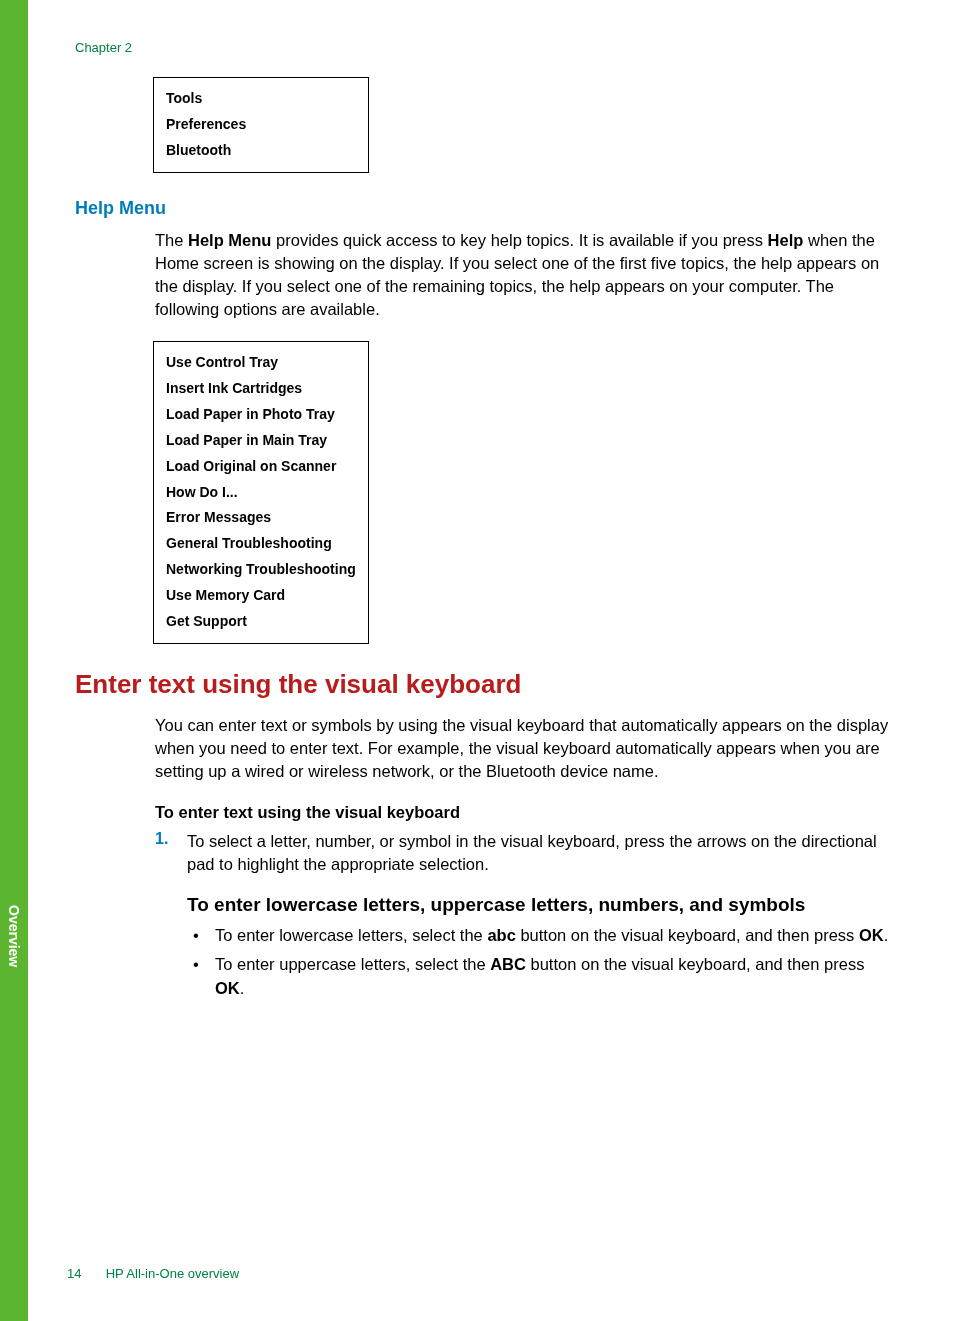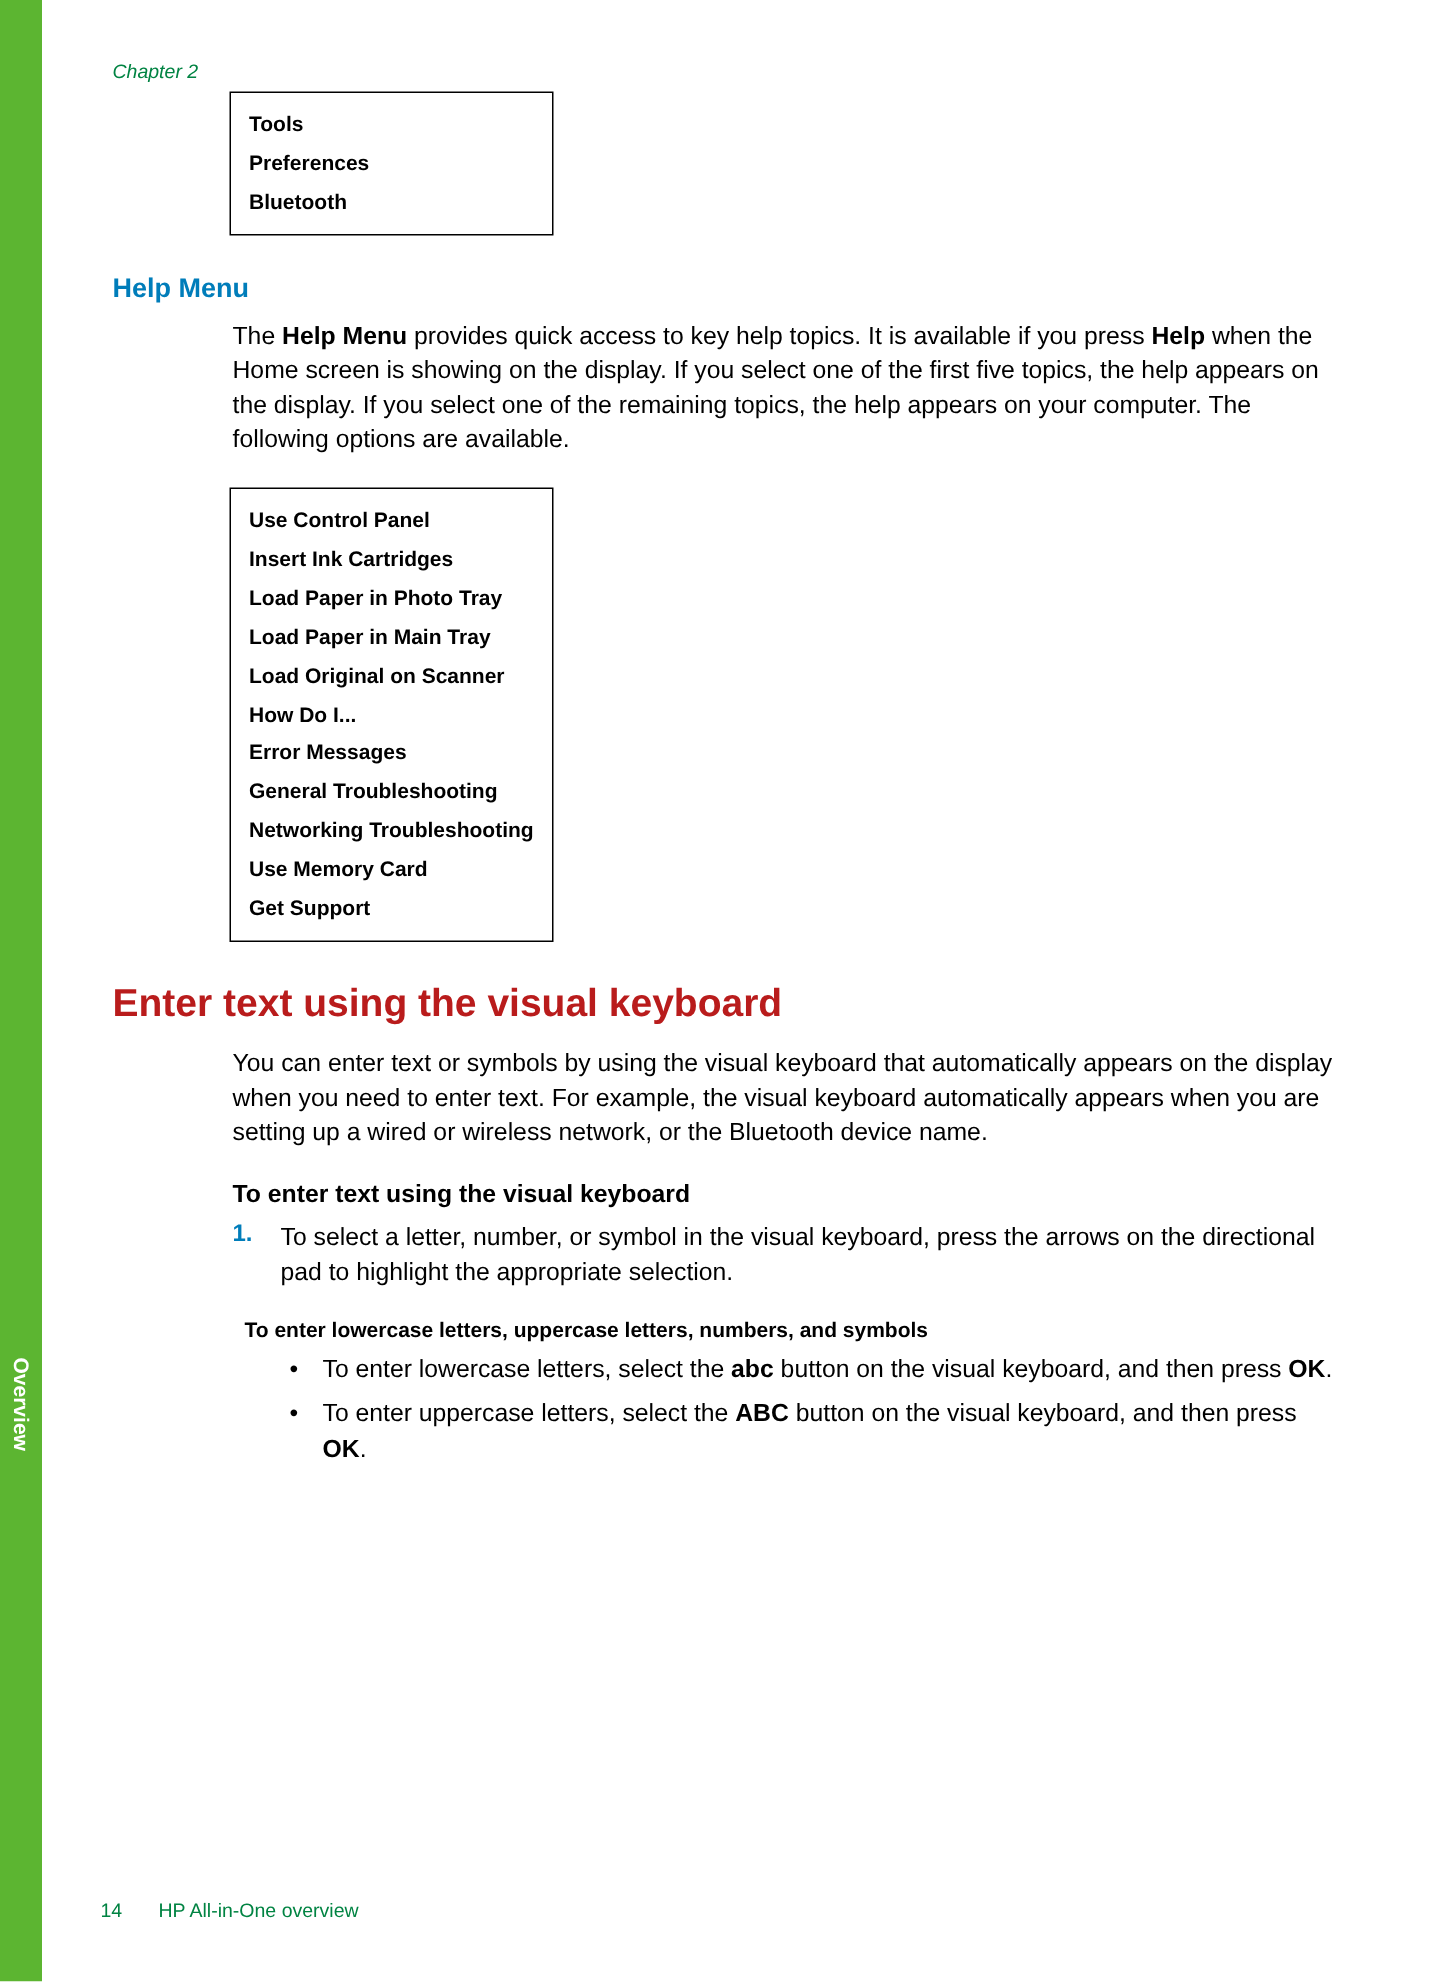--- a/index.html
+++ b/index.html
@@ -34,22 +34,21 @@
       transform: rotate(0deg);
       position: absolute;
       top: 905px;
     }
     .content {
       padding: 40px 60px 40px 75px;
     }
     .chapter-label {
       color: #008342;
       font-size: 13px;
-      margin-bottom: 6px;
-      font-style: italic;
+      margin-bottom: 22px;
     }
     .option-box {
       border: 1px solid #000;
       padding: 8px 12px;
       margin-left: 78px;
       margin-bottom: 25px;
       width: 216px;
     }
     .option-box div {
       font-size: 14px;
@@ -93,23 +92,23 @@
       font-weight: bold;
       font-size: 16px;
       min-width: 32px;
     }
     .num-content {
       font-size: 16.5px;
       line-height: 1.4;
       flex: 1;
     }
     .inner-heading {
-      font-size: 14px;
-      font-weight: bold;
-      margin-left: 88px;
+      font-size: 19px;
+      font-weight: bold;
+      margin-left: 112px;
       margin-bottom: 8px;
     }
     .bullet-list {
       margin-left: 112px;
       font-size: 16.5px;
       line-height: 1.4;
     }
     .bullet-item {
       display: flex;
       align-items: flex-start;
@@ -153,21 +152,21 @@
     <div>Bluetooth</div>
   </div>
 
   <div class="section-title-blue">Help Menu</div>
 
   <p class="body-text">
     <span>The </span><span class="bold">Help Menu</span><span> provides quick access to key help topics. It is available if you press </span><span class="bold">Help</span><span> when the Home screen is showing on the display. If you select one of the first five topics, the help appears on the display. If you select one of the remaining topics, the help appears on your computer. The following options are available.</span>
   </p>
 
   <div class="option-box">
-    <div>Use Control Panel</div>
+    <div>Use Control Tray</div>
     <div>Insert Ink Cartridges</div>
     <div>Load Paper in Photo Tray</div>
     <div>Load Paper in Main Tray</div>
     <div>Load Original on Scanner</div>
     <div>How Do I...</div>
     <div>Error Messages</div>
     <div>General Troubleshooting</div>
     <div>Networking Troubleshooting</div>
     <div>Use Memory Card</div>
     <div>Get Support</div>

